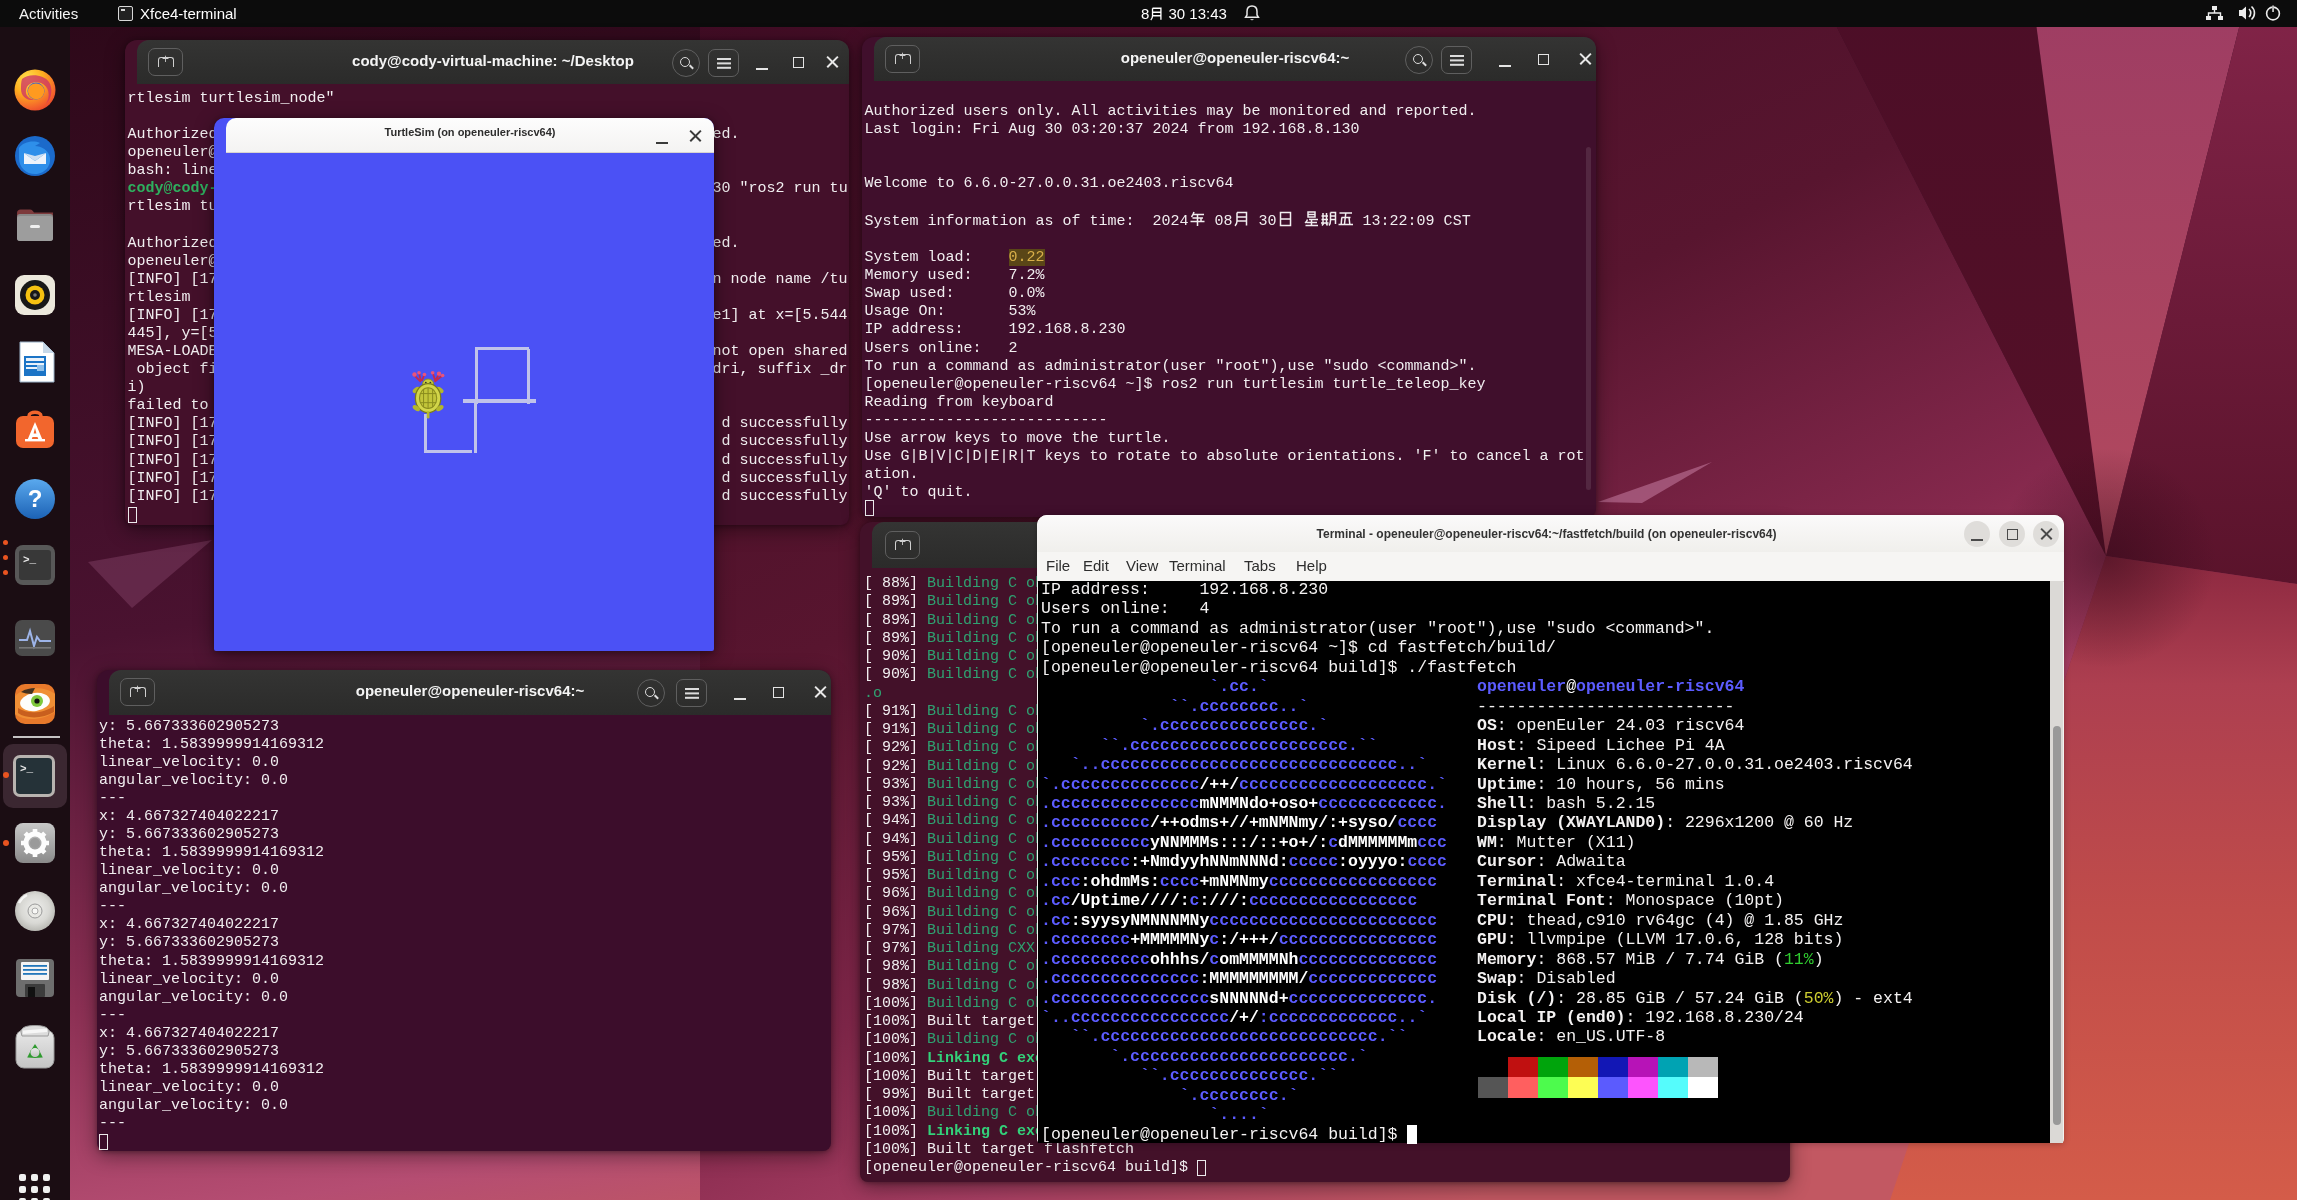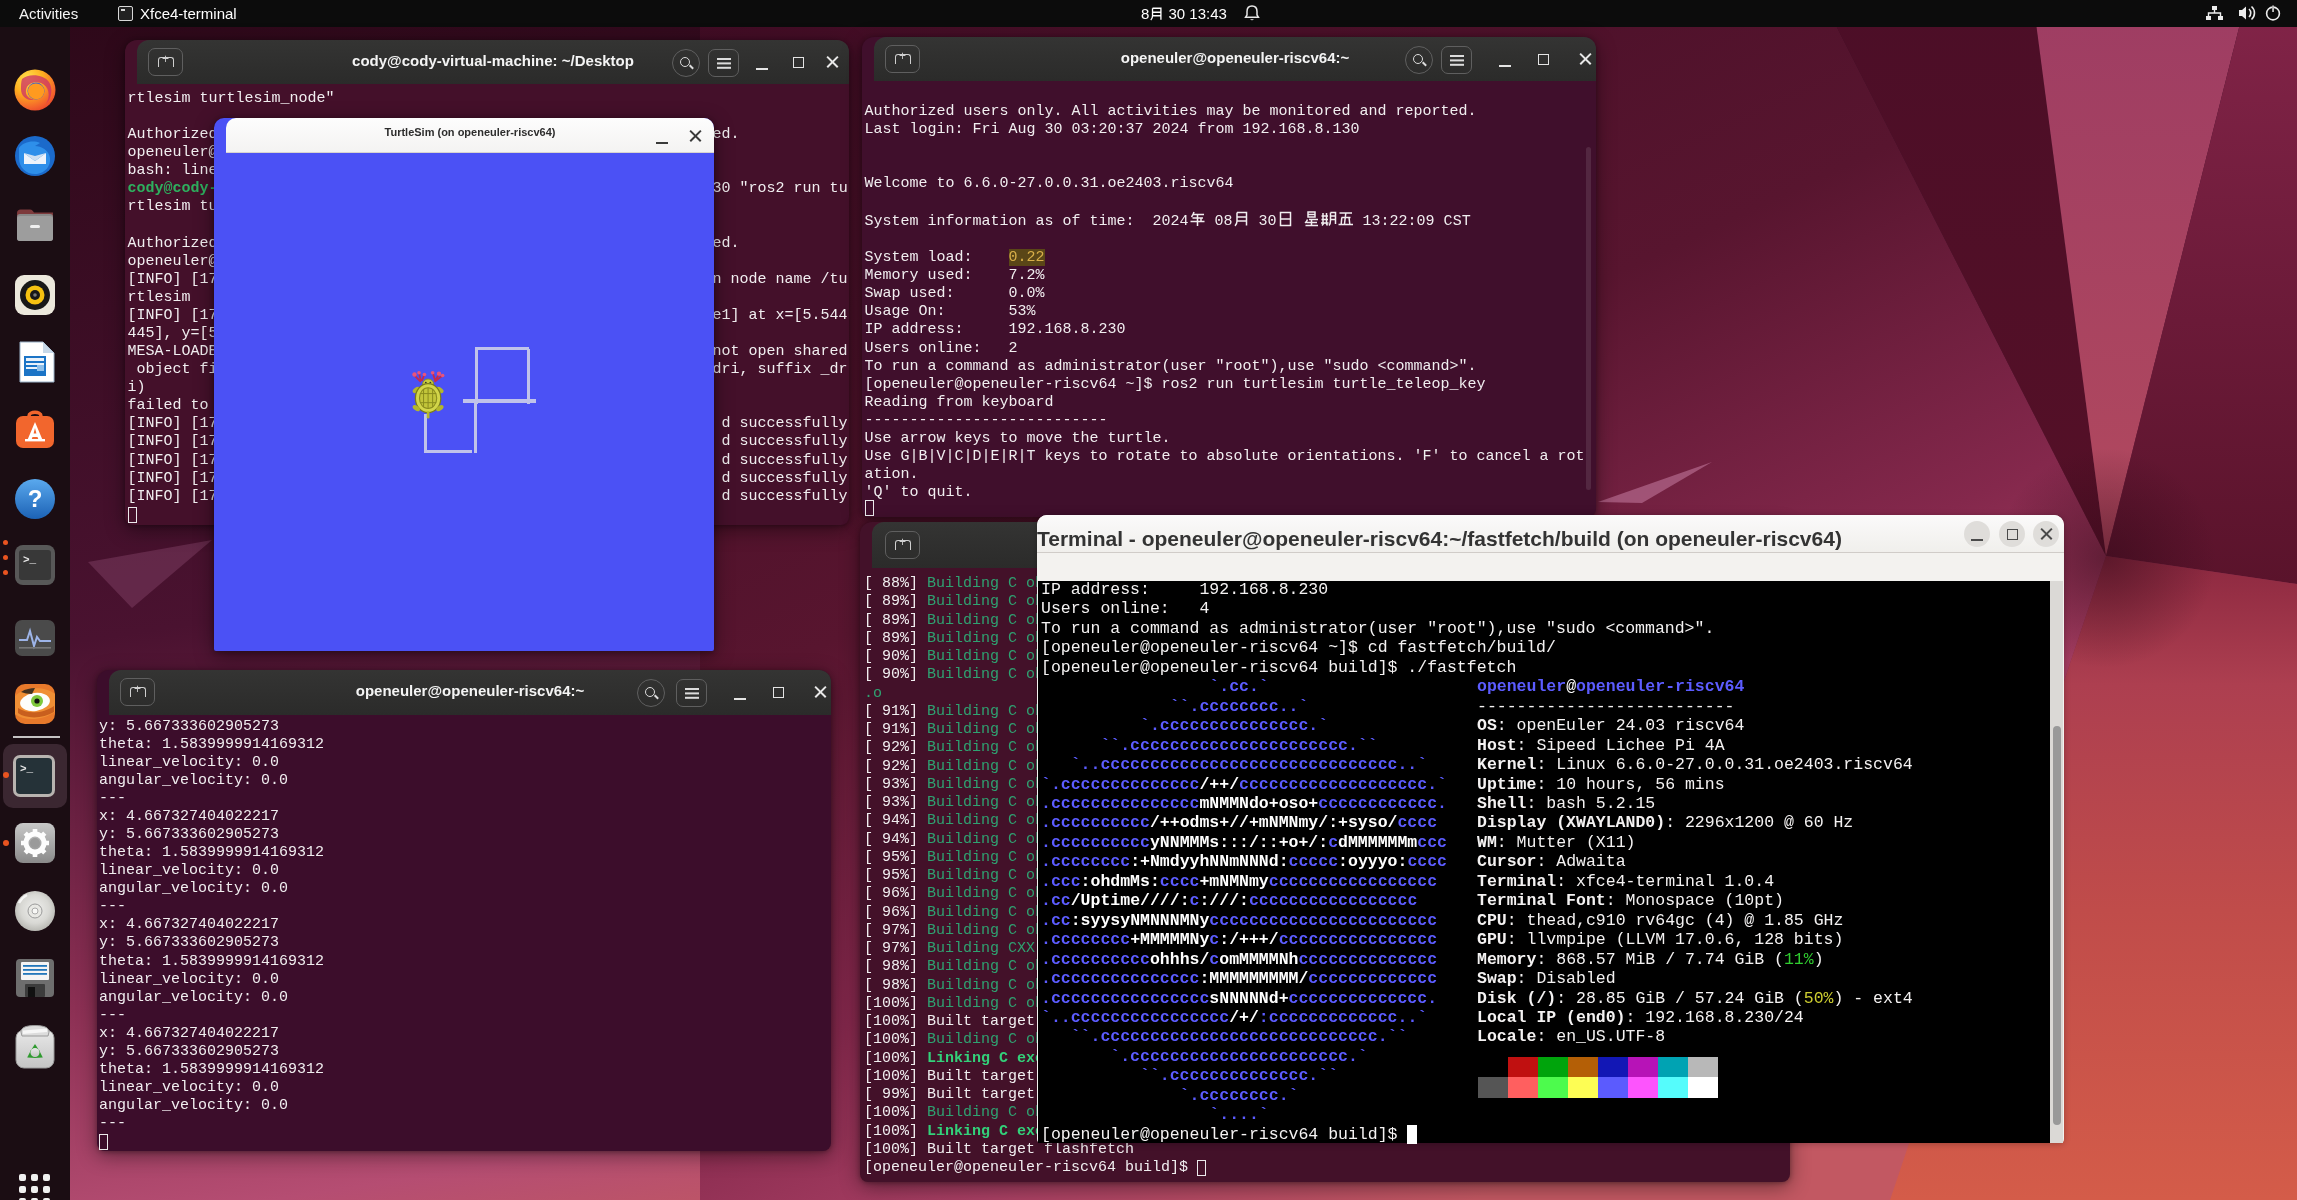--- a/index.html
+++ b/index.html
@@ -470,28 +470,36 @@
 y: 5.667333602905273
 theta: 1.5839999914169312
 linear_velocity: 0.0
 angular_velocity: 0.0
 ---</pre>
 
 <div class="hollow" style="left:2px;top:464px;width:7px;height:14px"></div>
 </div>
 <div class="win" id="front" style="left:1037px;top:515px;width:1027px;height:628px;background:#f3f2ef;border-radius:10px 10px 4px 4px;box-shadow:0 1px 6px rgba(0,0,0,.25)">
 <div style="position:absolute;left:0;top:0;right:0;height:37px;background:linear-gradient(#fbfafa,#f0efec);border-bottom:1px solid #d0ccc8;border-radius:10px 10px 0 0">
-<div style="position:absolute;left:0;right:8px;top:12px;text-align:left;color:#333333;font-weight:bold;font-size:21px">Terminal - openeuler@openeuler-riscv64:~/fastfetch/build (on openeuler-riscv64)</div>
+<div style="position:absolute;left:0;right:8px;top:12px;text-align:center;color:#333333;font-weight:bold;font-size:12px">Terminal - openeuler@openeuler-riscv64:~/fastfetch/build (on openeuler-riscv64)</div>
 <div style="position:absolute;left:927px;top:6px;width:26px;height:26px;border-radius:50%;background:#dfddda"></div>
 <div style="position:absolute;left:962px;top:6px;width:26px;height:26px;border-radius:50%;background:#dfddda"></div>
 <div style="position:absolute;left:996px;top:6px;width:26px;height:26px;border-radius:50%;background:#dfddda"></div>
 <div class="minbtn" style="left:934px;top:24px;background:#4a4a4a"></div>
 <div class="maxbtn" style="left:970px;top:14px;border-color:#4a4a4a"></div>
 <div class="clsbtn" style="left:1003px;top:12px"></div>
 <style>#front .clsbtn:before,#front .clsbtn:after{background:#4a4a4a}</style>
+</div>
+<div style="position:absolute;left:0;top:37px;right:0;height:29px;background:#f6f5f3;border-bottom:1px solid #dedad6">
+<div style="position:absolute;left:9px;top:5px;font-size:15px;color:#2d2d2d">File</div>
+<div style="position:absolute;left:46px;top:5px;font-size:15px;color:#2d2d2d">Edit</div>
+<div style="position:absolute;left:89px;top:5px;font-size:15px;color:#2d2d2d">View</div>
+<div style="position:absolute;left:132px;top:5px;font-size:15px;color:#2d2d2d">Terminal</div>
+<div style="position:absolute;left:207px;top:5px;font-size:15px;color:#2d2d2d">Tabs</div>
+<div style="position:absolute;left:259px;top:5px;font-size:15px;color:#2d2d2d">Help</div>
 </div>
 <div style="position:absolute;left:1px;top:66px;width:1012px;height:562px;background:#000000"></div>
 <div style="position:absolute;left:1013px;top:66px;width:13px;height:562px;background:#dbd9d6"></div>
 <div style="position:absolute;left:1016px;top:211px;width:8px;height:399px;border-radius:4px;background:#999999"></div>
 <pre class="" style="left:4px;top:65px;font-size:16.5px;line-height:19.45px;color:#f4f2f2;">IP address:     192.168.8.230
 Users online:   4
 To run a command as administrator(user "root"),use "sudo &lt;command&gt;".
 [openeuler@openeuler-riscv64 ~]$ cd fastfetch/build/
 [openeuler@openeuler-riscv64 build]$ ./fastfetch
 <span class="blu">                 `.cc.`</span>

